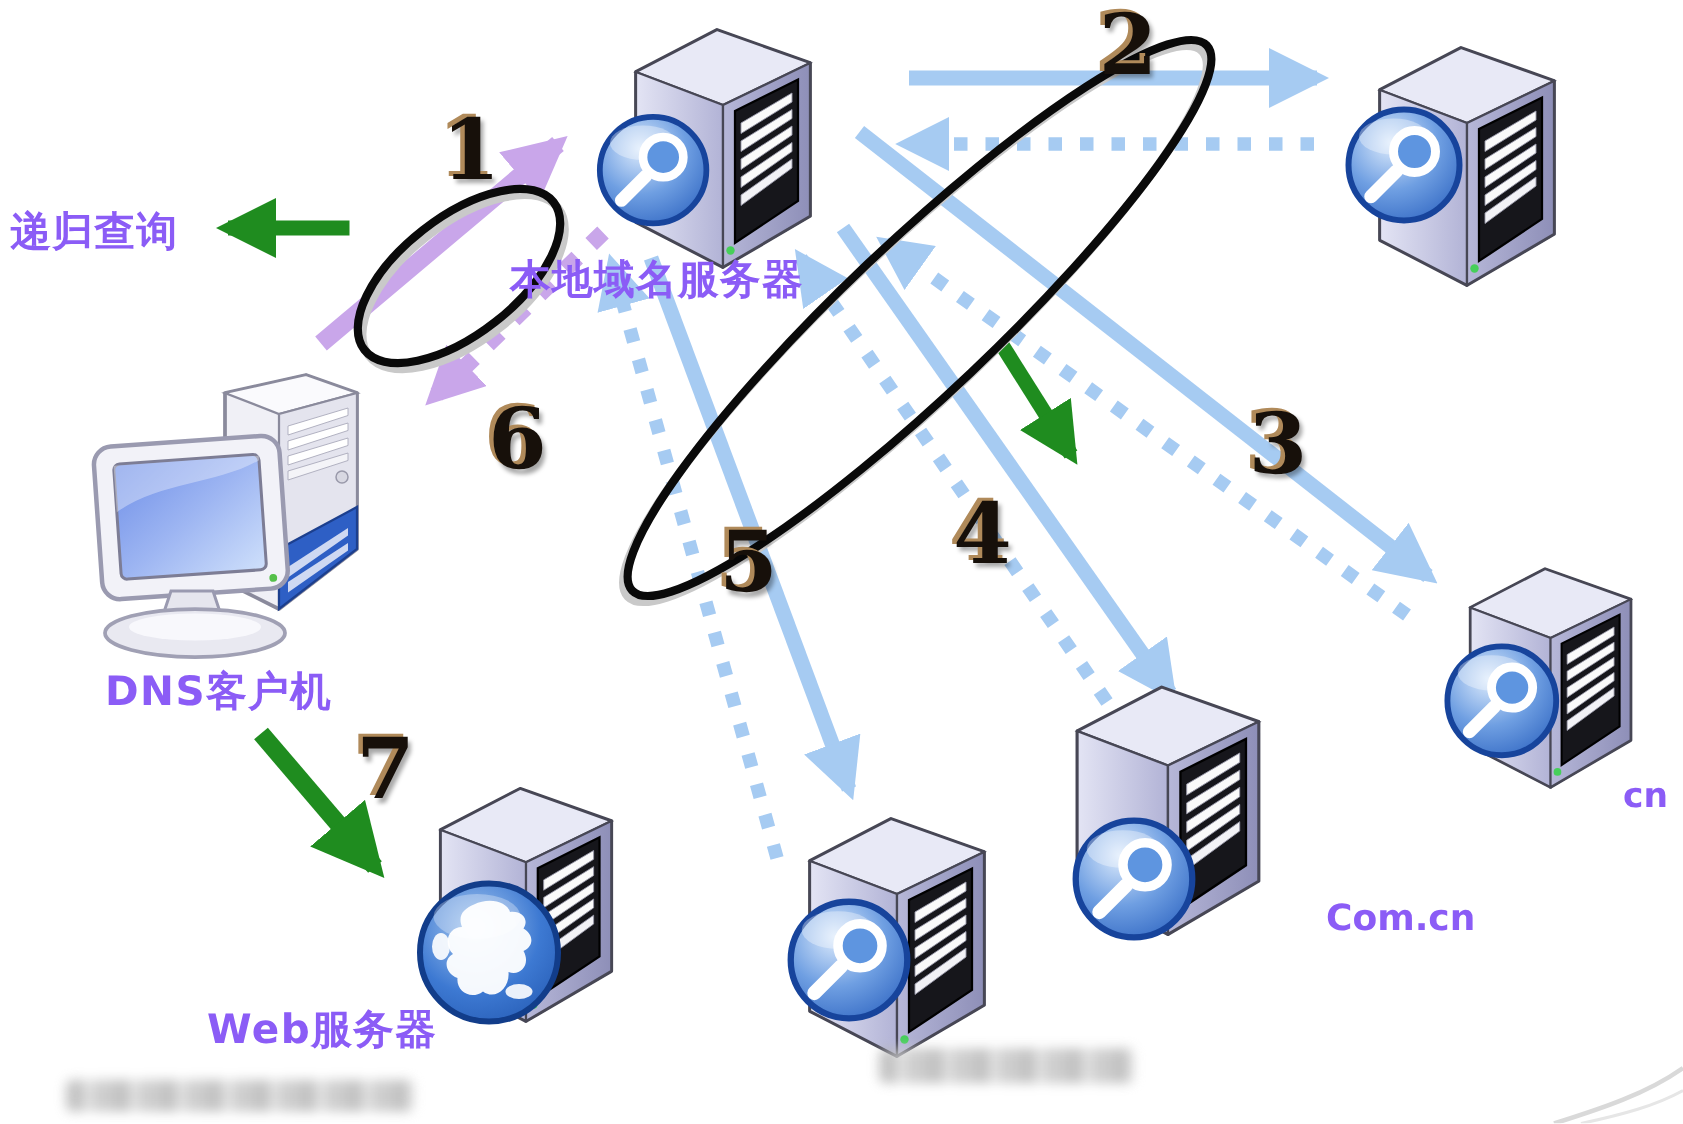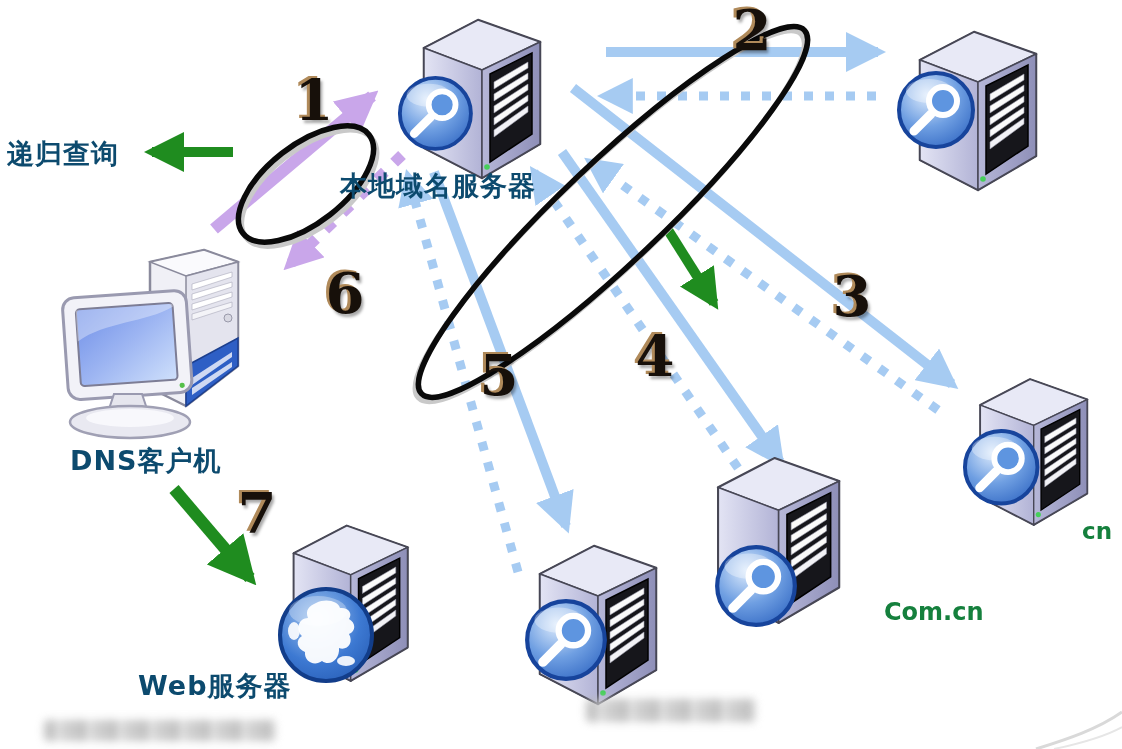--- a/index.html
+++ b/index.html
@@ -1,22 +1,22 @@
 <!DOCTYPE html>
 <html><head>
 <meta charset="utf-8">
 <style>
   html,body{margin:0;padding:0;background:#ffffff;}
   .canvas{position:relative;width:1122px;height:749px;background:#ffffff;overflow:hidden;
           font-family:"DejaVu Sans","Liberation Sans",sans-serif;}
   .canvas svg.scene{position:absolute;left:0;top:0;}
-  .lbl{position:absolute;font-weight:bold;color:#0c4a6e;white-space:nowrap;
+  .lbl{position:absolute;font-weight:bold;color:#8b5cf6;white-space:nowrap;
        font-family:"DejaVu Sans","Liberation Sans",sans-serif;}
   .lbl.cjk{font-size:27px;letter-spacing:1px;}
-  .lbl.latin{font-size:24px;letter-spacing:0px;color:#15803d;}
+  .lbl.latin{font-size:24px;letter-spacing:0px;color:#8b5cf6;}
   .stepnum{position:absolute;transform:translate(-50%,-50%);
        font-family:"DejaVu Serif","Liberation Serif",serif;
        font-weight:bold;font-size:56px;line-height:1;color:#17100a;
        text-shadow:-3px -2px 0 #b08a5a, 2px 3px 3px rgba(0,0,0,0.35);}
   .wm{position:absolute;border-radius:4px;opacity:.8;filter:blur(4px);
       background:repeating-linear-gradient(90deg,#b5b5b5 0 12px,#dedede 12px 18px,#c2c2c2 18px 31px);}
 </style>
 </head>
 <body>
 

